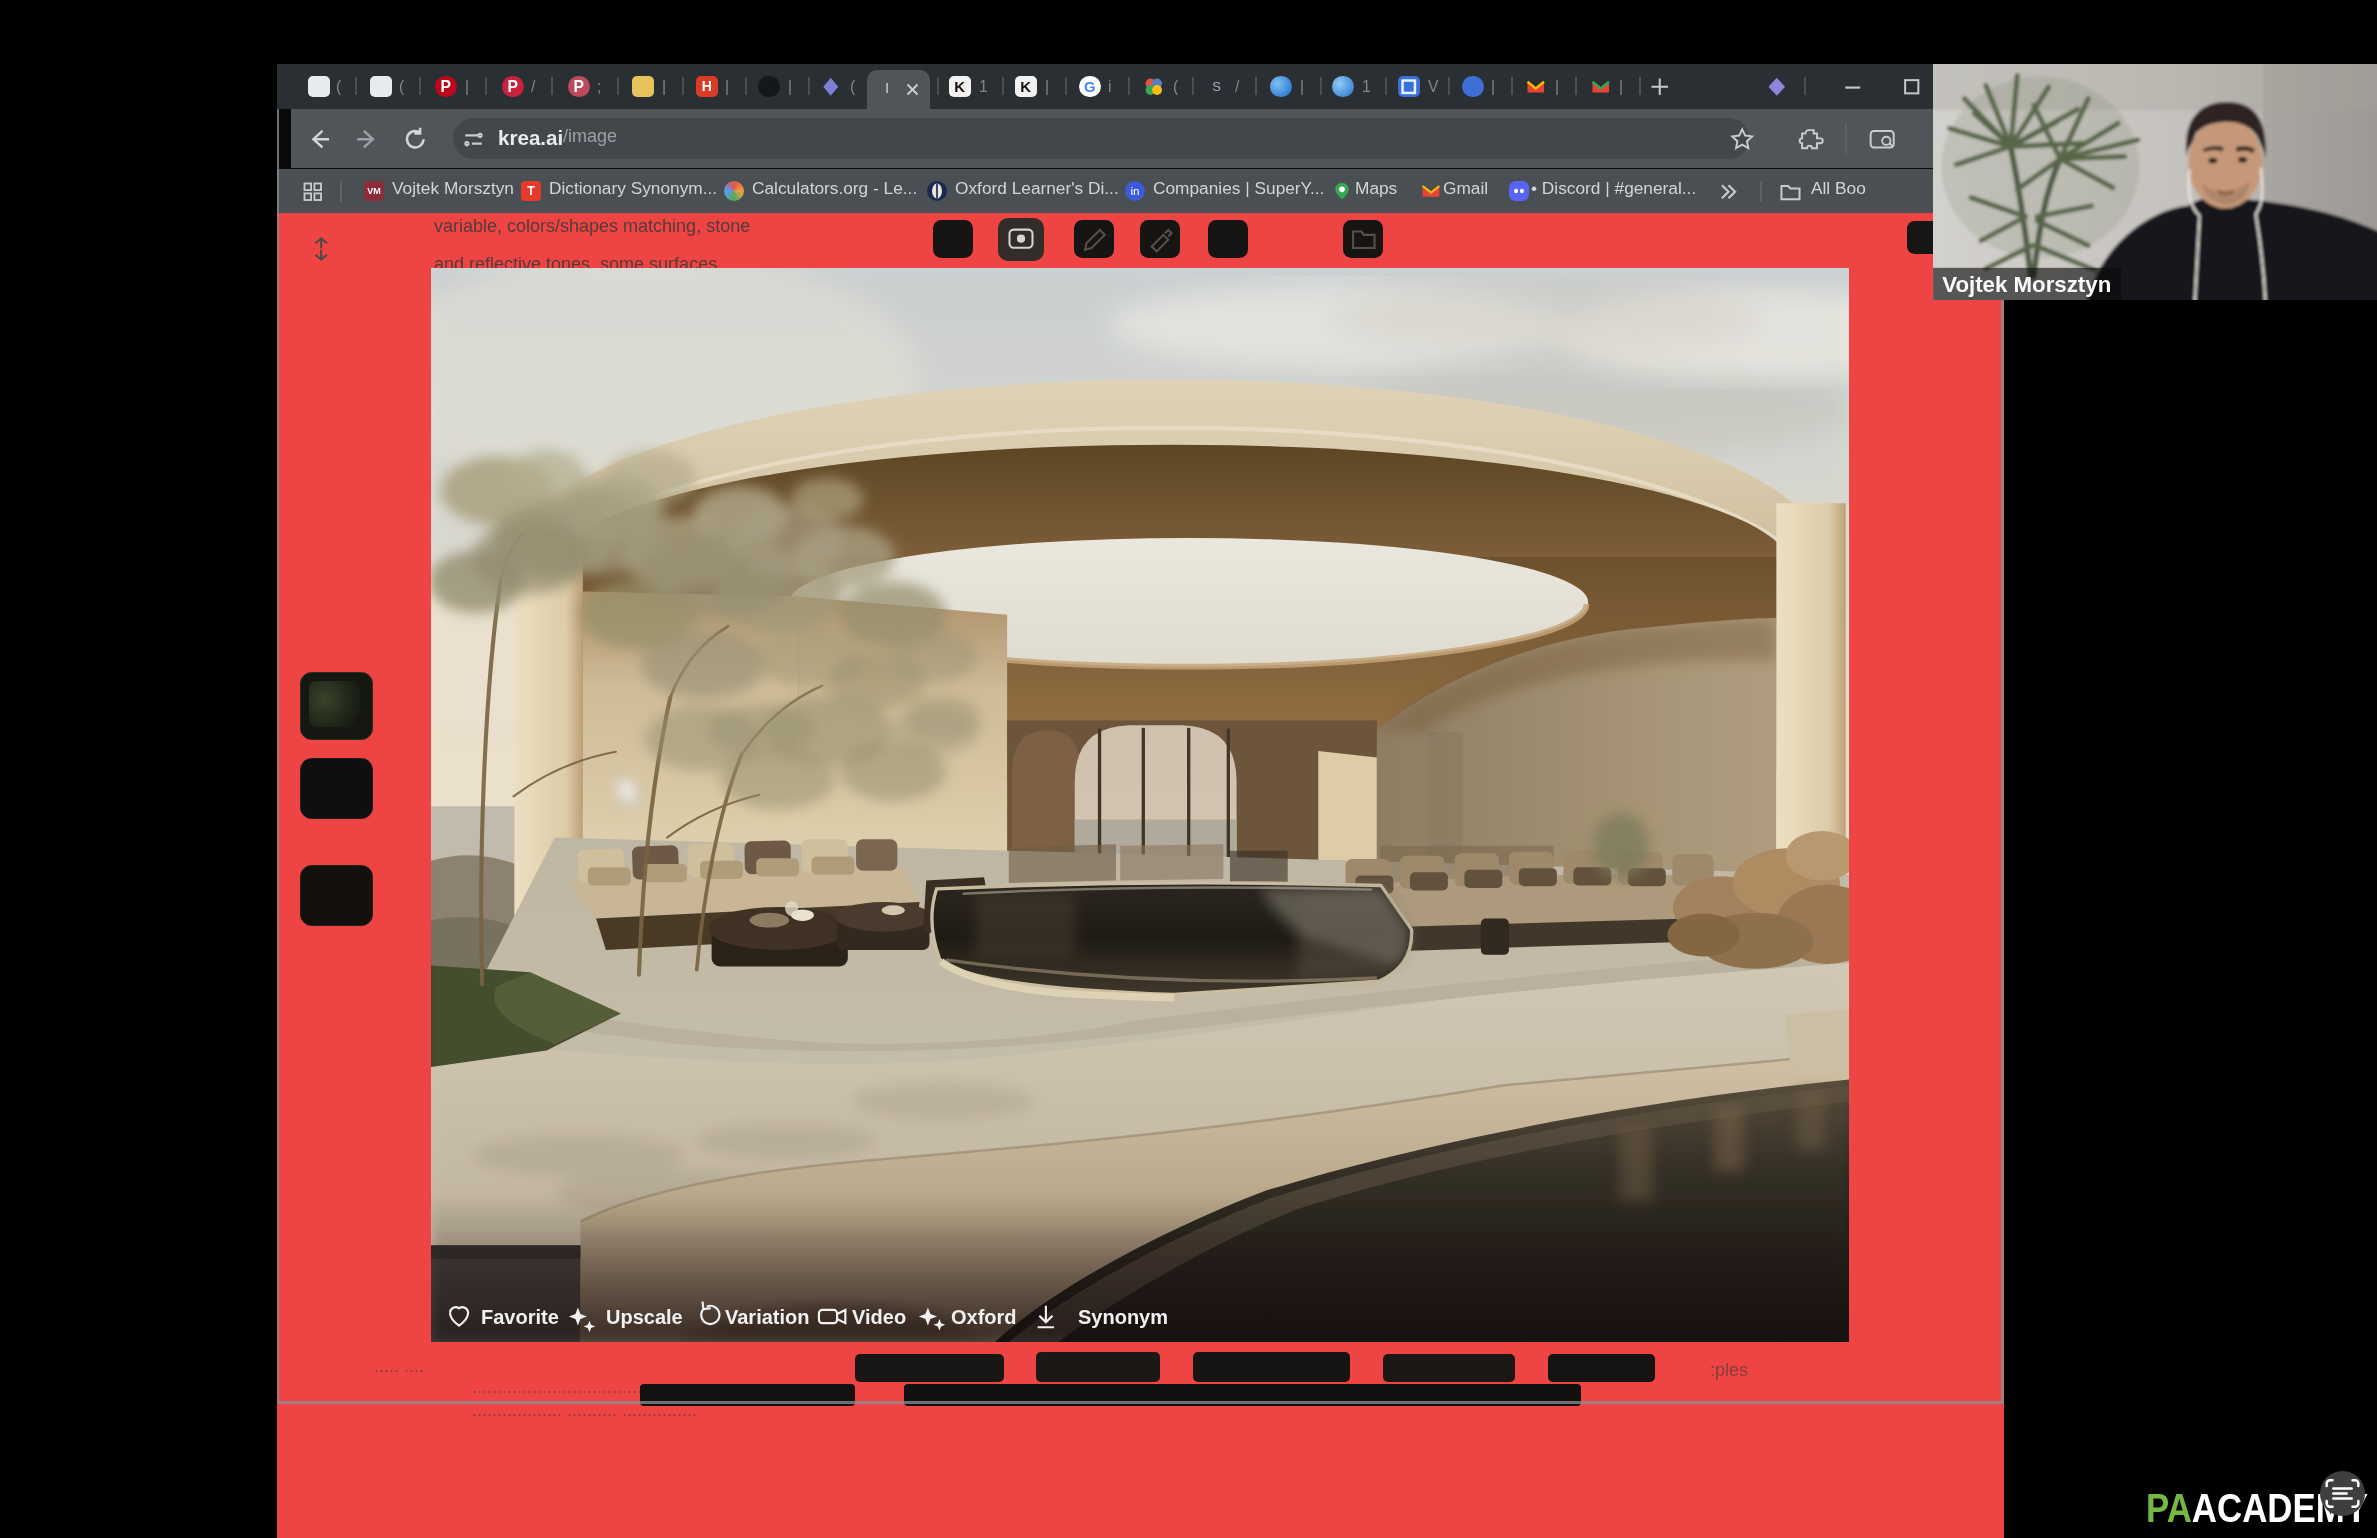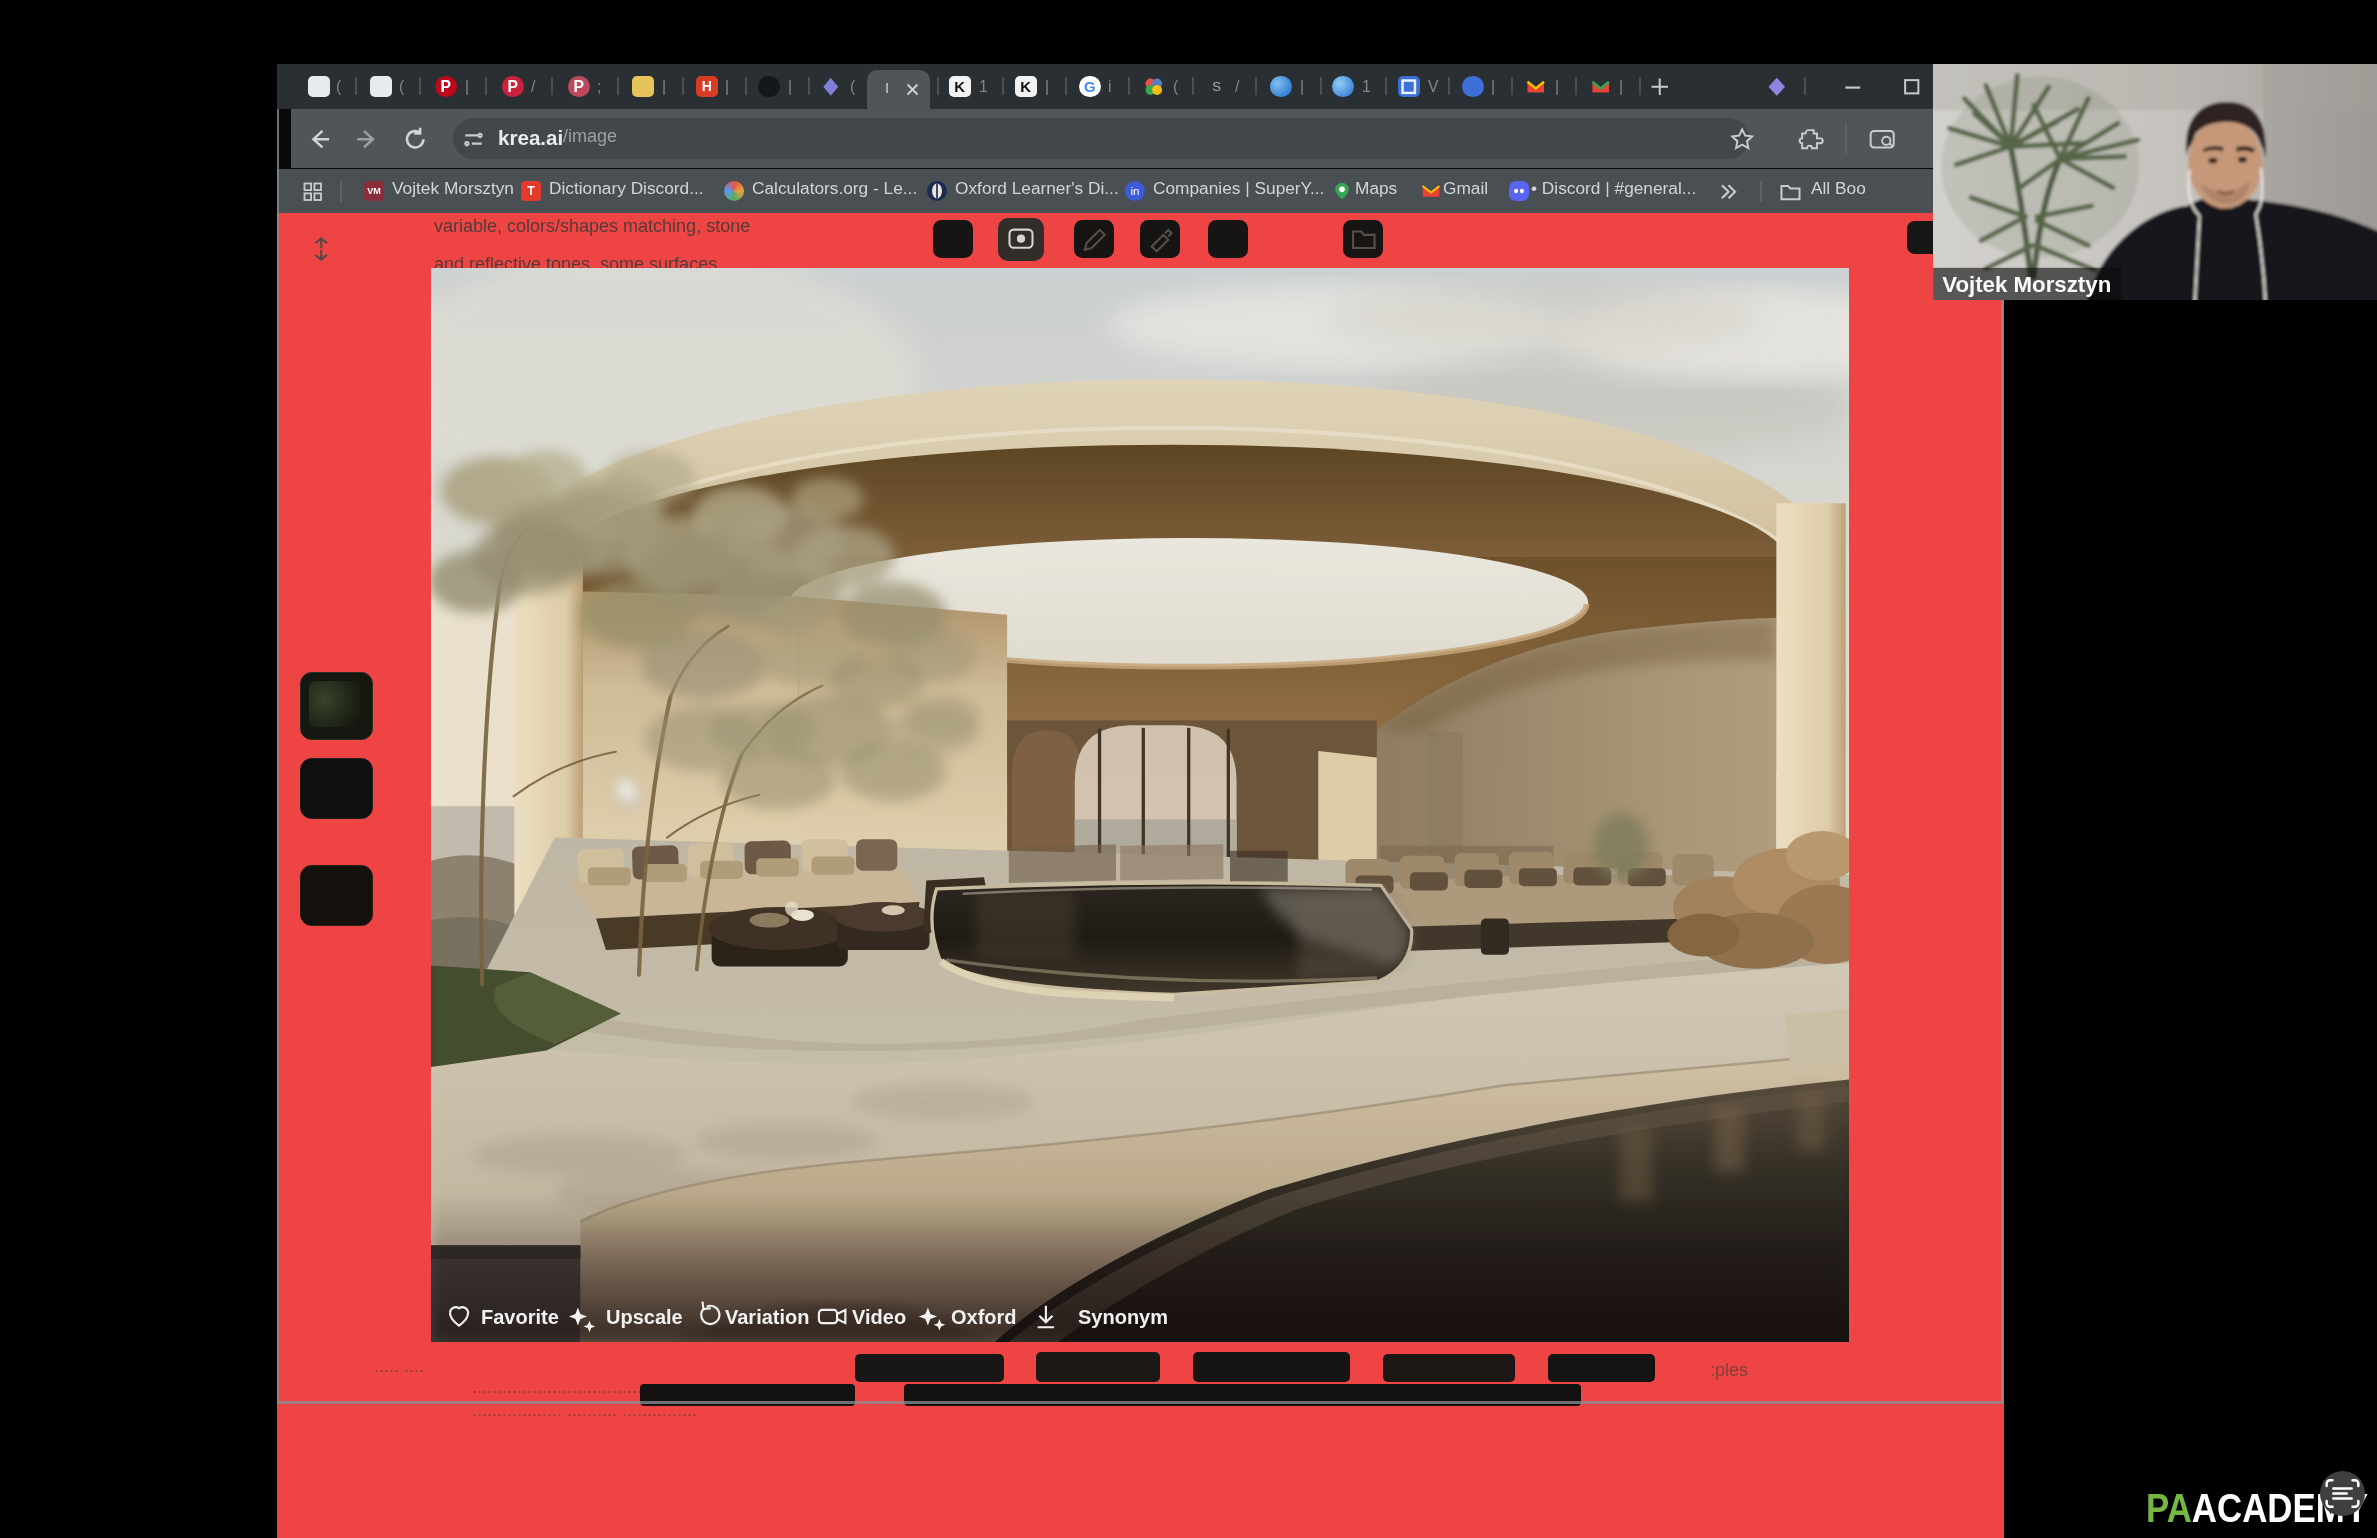--- a/index.html
+++ b/index.html
@@ -175,21 +175,21 @@
           <rect x="3" y="3" width="8" height="8"></rect>
           <rect x="15" y="3" width="8" height="8"></rect>
           <rect x="3" y="15" width="8" height="8"></rect>
           <rect x="15" y="15" width="8" height="8"></rect>
         </g>
       </svg>
     <div style="position:absolute;left:63px;top:11.6px;width:1.7px;height:21.5px;background:#5d6267"></div>
     <div class="bmico" style="left:87px;background:#8a2d3a;color:#fff;font-size:9px;font-weight:bold;text-align:center;line-height:20px">VM</div>
     <span class="bm" style="left:115px">Vojtek Morsztyn</span>
     <div class="bmico" style="left:244px;background:#e43b2c;color:#fff;font-size:12.4px;font-weight:bold;text-align:center;line-height:20px">T</div>
-    <span class="bm" style="left:272px">Dictionary Discord...</span>
+    <span class="bm" style="left:272px">Dictionary Synonym...</span>
     <div class="bmico" style="left:447px;background:conic-gradient(#e5534b,#e8a33d,#57ab5a,#539bf5,#e5534b);border-radius:50%"></div>
     <span class="bm" style="left:475px">Calculators.org - Le...</span>
     <div class="bmico" style="left:650px;background:#1b2a52;border-radius:50%"><svg width="20" height="20" viewBox="0 0 24 24">
           <path d="M12,3 a6,9 0 0 1 0,18 a6,9 0 0 1 0,-18" fill="#e8e4da"></path>
           <path d="M12,3 v18" stroke="#1b2a52" stroke-width="2"></path>
         </svg></div>
     <span class="bm" style="left:678px">Oxford Learner's Di...</span>
     <div class="bmico" style="left:848px;background:#3b5bdb;color:#fff;font-size:11.6px;text-align:center;line-height:20px;border-radius:50%">in</div>
     <span class="bm" style="left:876px">Companies | SuperY...</span>
     <div class="bmico" style="left:1055px;background:transparent"><svg width="20" height="20" viewBox="0 0 24 24">

